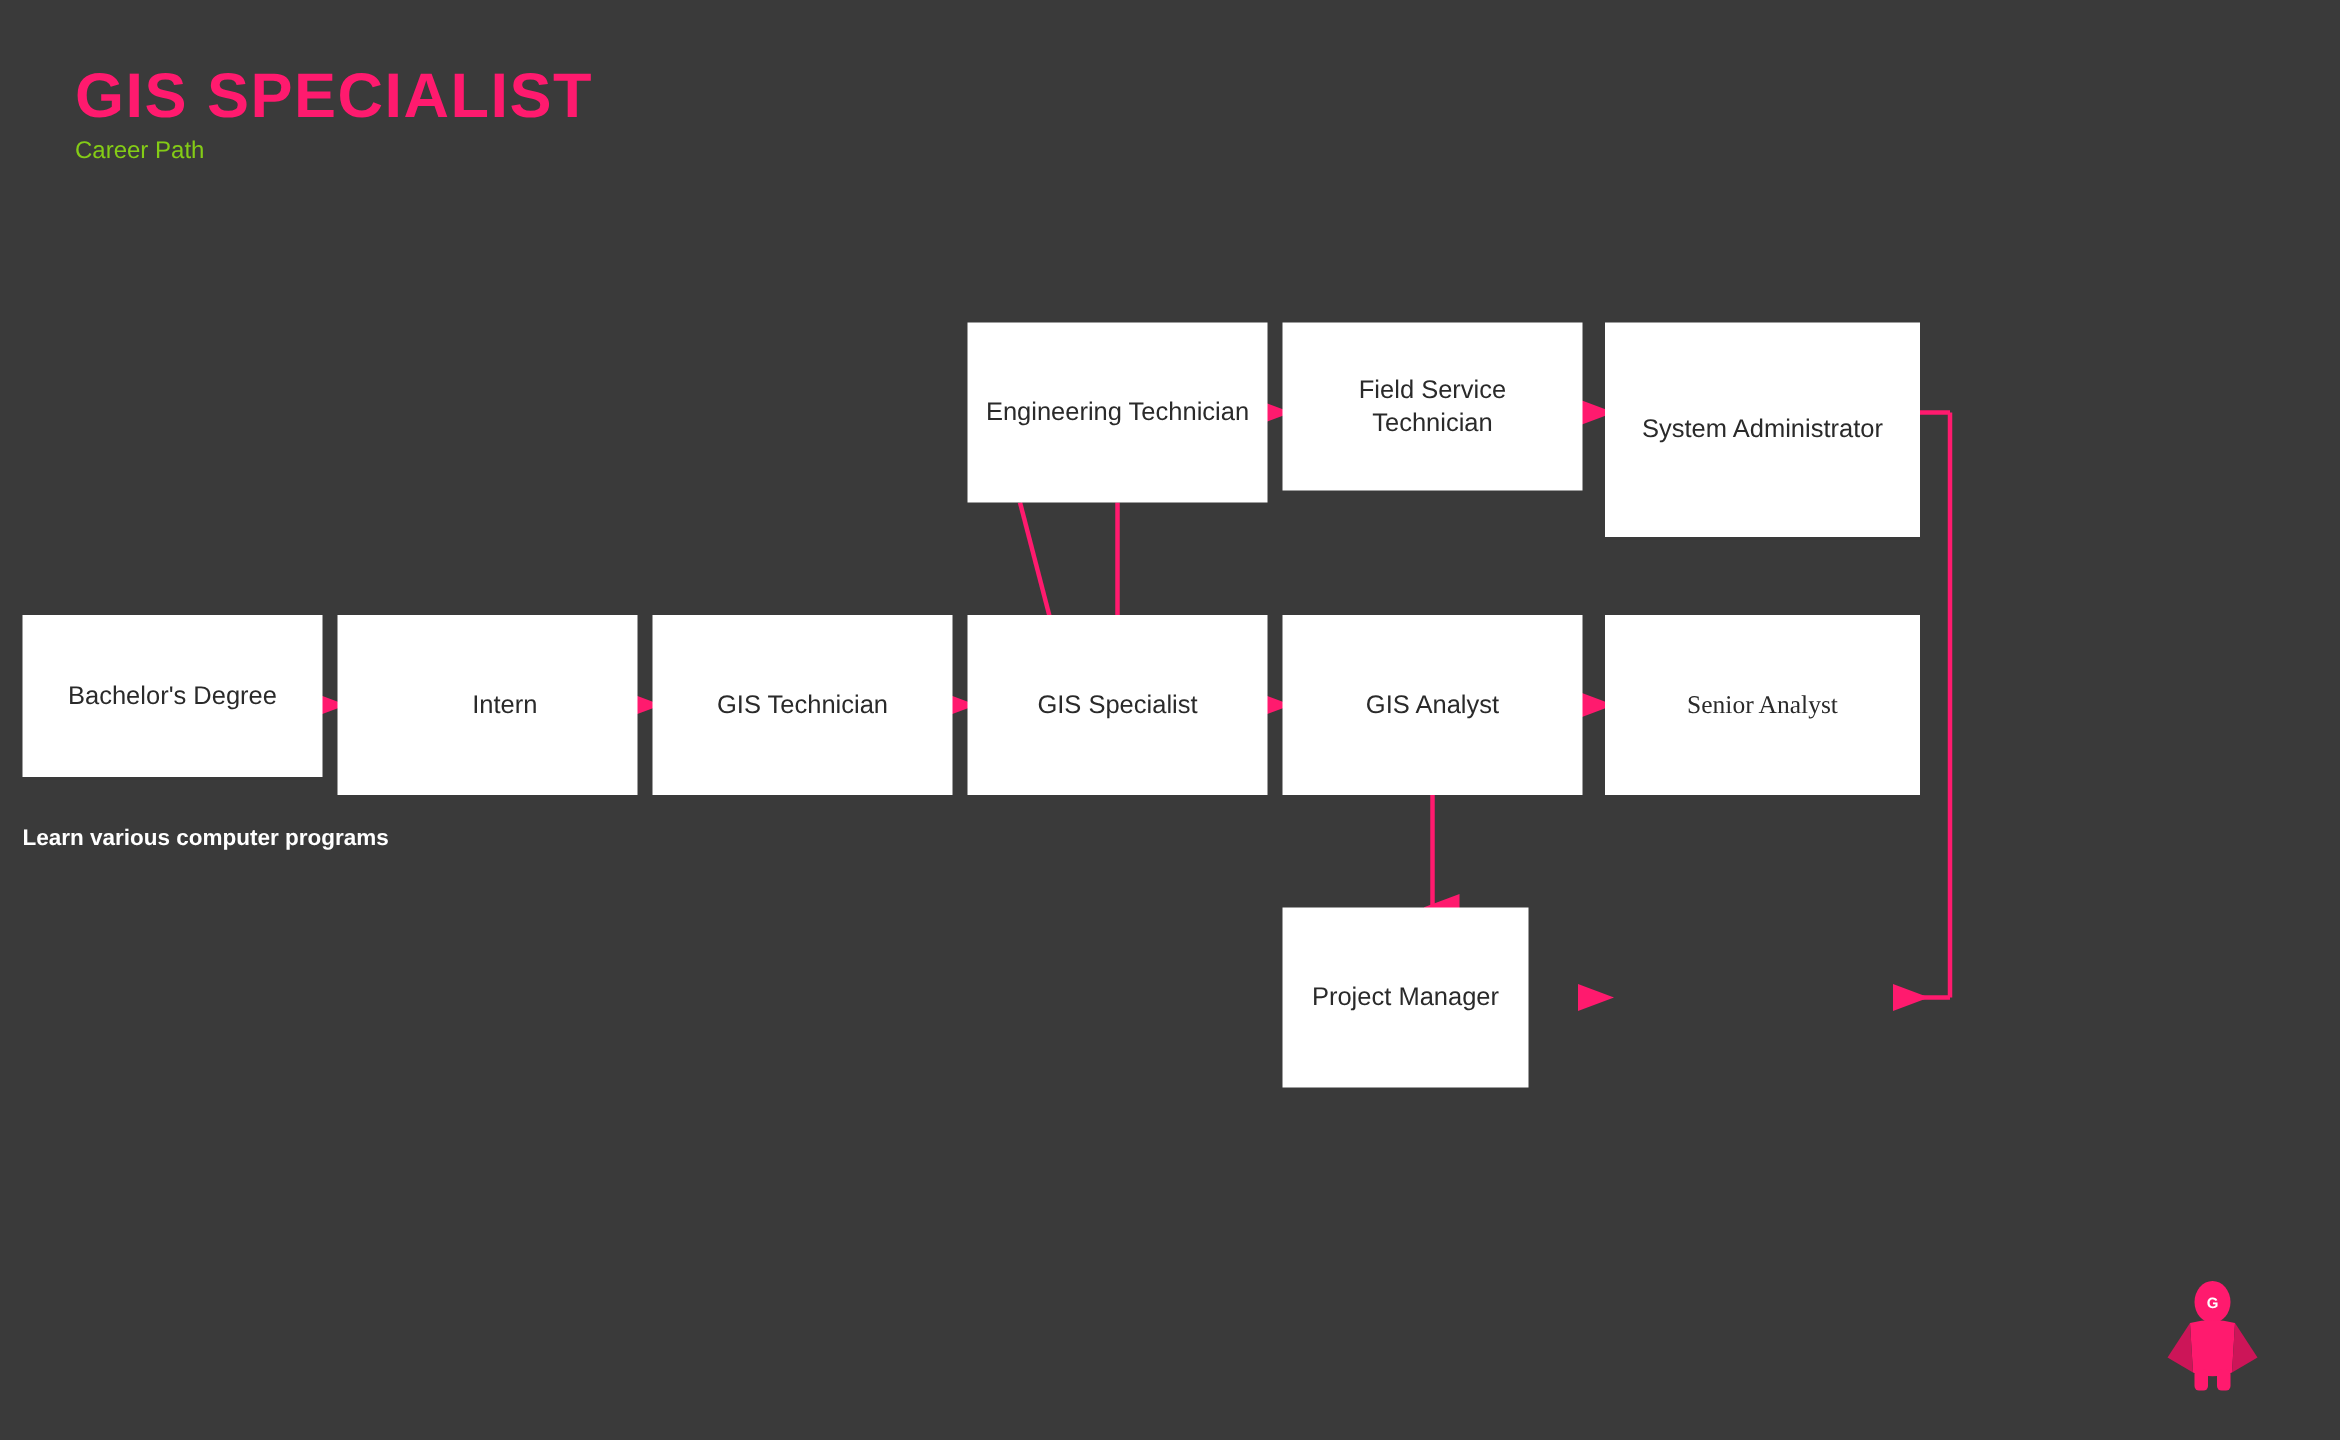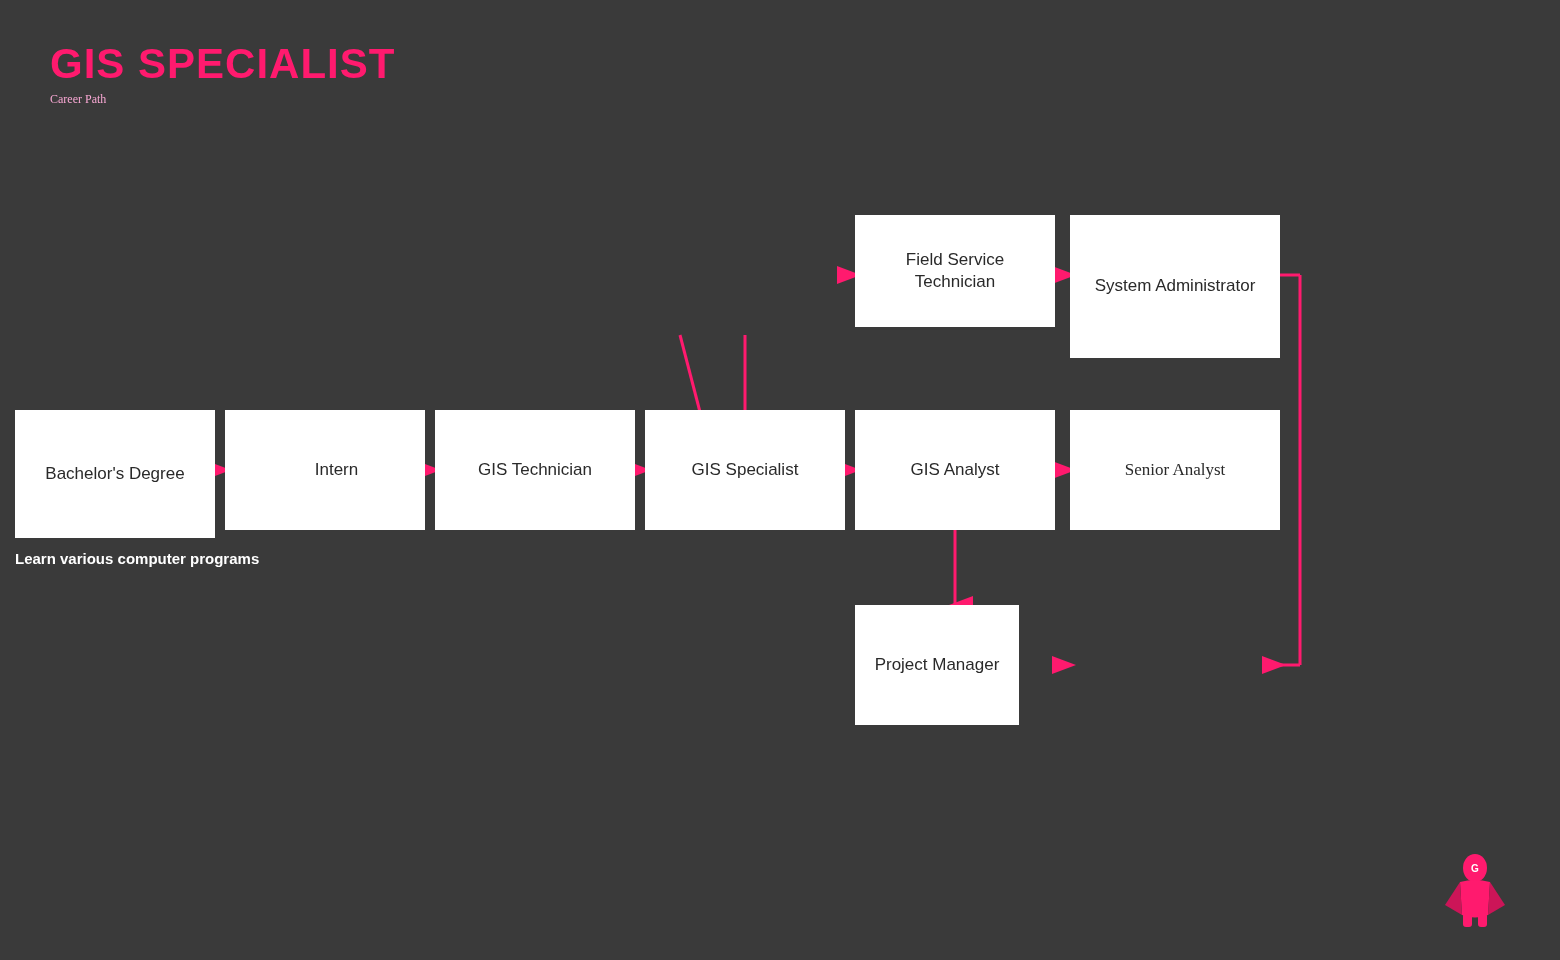--- a/index.html
+++ b/index.html
@@ -20,24 +20,23 @@
 
     .title {
       font-size: 42px;
       font-weight: 900;
       color: #ff1a6e;
       letter-spacing: 1px;
       text-transform: uppercase;
     }
 
     .subtitle {
-      font-size: 12px;
-      color: #f9a8d4;
+      font-size: 16px;
+      color: #84cc16;
       margin-top: 4px;
-      font-family: Liberation Serif, serif;
     }
 
     .diagram {
       position: absolute;
       top: 160px;
       left: 0;
       width: 1560px;
       height: 760px;
     }
 
@@ -63,21 +62,21 @@
       color: #2a2a2a;
       font-weight: 400;
       padding: 10px;
       line-height: 1.3;
     }
 
     
     
 
     
-    .box-bachelors { left: 15px; top: 250px; width: 200px; height: 128px; }
+    .box-bachelors { left: 15px; top: 250px; width: 200px; height: 108px; }
     .box-intern { left: 225px; top: 250px; width: 200px; height: 120px; padding-left: 33px; }
     .box-gis-tech { left: 435px; top: 250px; width: 200px; height: 120px; justify-content: center; }
     .box-gis-spec { left: 645px; top: 250px; width: 200px; height: 120px; }
     .box-gis-analyst { left: 855px; top: 250px; width: 200px; height: 120px; }
     .box-senior-analyst { left: 1070px; top: 250px; width: 210px; height: 120px; font-family: Liberation Serif, serif; }
 
     .box-eng-tech { left: 645px; top: 55px; width: 200px; height: 120px; }
     .box-field-tech { left: 855px; top: 55px; width: 200px; height: 112px; }
     .box-sys-admin { left: 1070px; top: 55px; width: 210px; height: 143px; }
 
@@ -165,20 +164,23 @@
   <div class="box box-gis-spec">
     <span>GIS Specialist</span>
   </div>
   <div class="box box-gis-analyst">
     <span>GIS Analyst</span>
   </div>
   <div class="box box-senior-analyst">
     <span>Senior Analyst</span>
   </div>
 
+  <div class="box box-eng-tech">
+    <span>Engineering Technician</span>
+  </div>
   <div class="box box-field-tech">
     <span>Field Service Technician</span>
   </div>
   <div class="box box-sys-admin">
     <span>System Administrator</span>
   </div>
 
   <div class="box box-proj-mgr">
     <span>Project Manager</span>
   </div>

